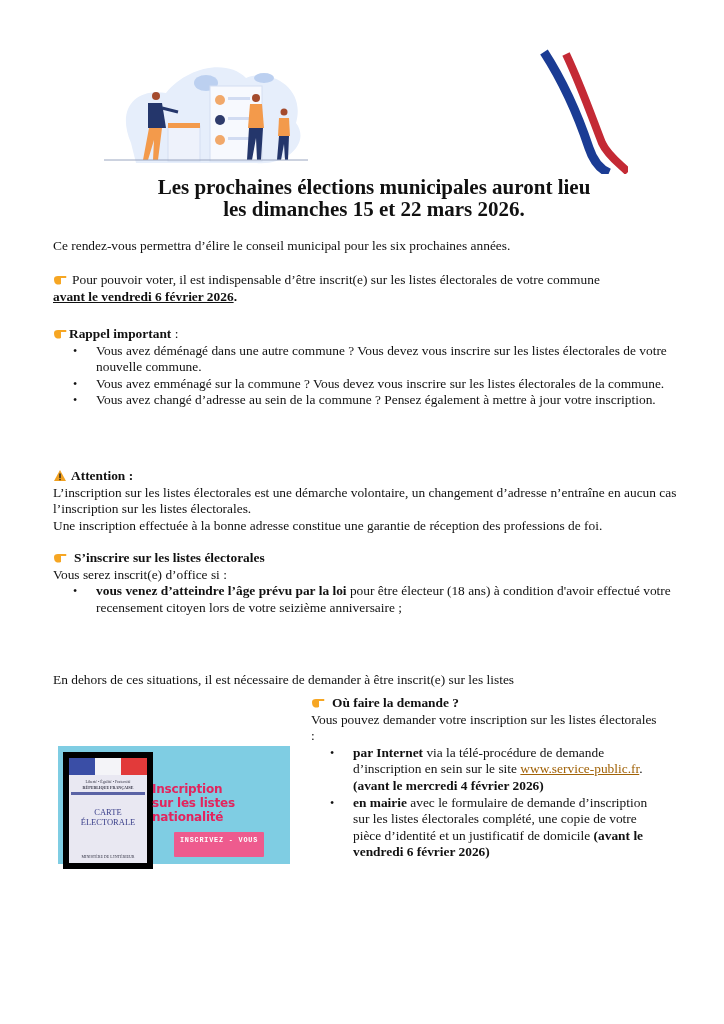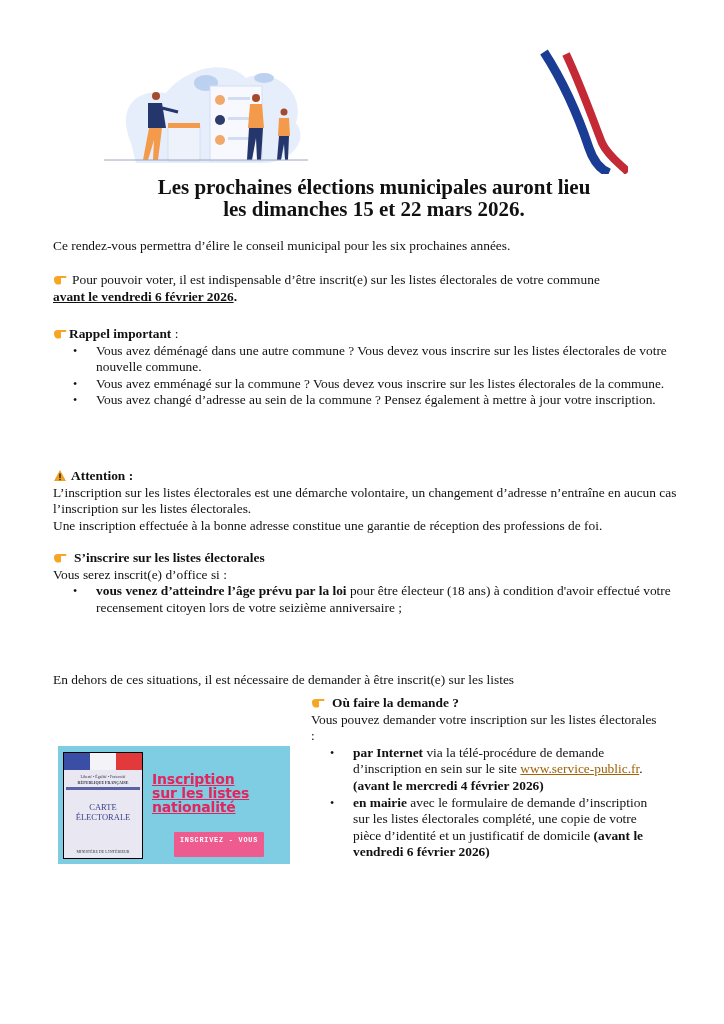--- a/index.html
+++ b/index.html
@@ -36,29 +36,29 @@
   #sinscrire { left:53px; top:550px; width:655px; }
   #sinscrire ul { margin-left:43px; }
   #dehors { left:53px; top:672px; width:655px; }
 
   #ou { left:311px; top:683px; width:350px;margin-top:12px; }
   #ou ul { margin-left:42px; }
   a.link { color:#a16207; text-decoration:underline; }
 
   
   #card { left:58px; top:746px; width:232px; height:118px; background:#7fcde3; }
-  #carte { left:5px; top:6px; width:78px; height:105px; background:#e9e8f2; border:1px solid #000000; }
+  #carte { left:5px; top:6px; width:78px; height:105px; background:#e9e8f2; border:6px solid #000000; }
   #carte .flag { position:absolute; left:0; top:0; width:78px; height:17px; display:flex; }
   #carte .flag div { flex:1; }
   #carte .small { position:absolute; left:0; width:78px; text-align:center; font-size:4px; color:#334; }
   #carte .bar { position:absolute; left:2px; top:34px; width:74px; height:3px; background:#5a63a5; }
   #carte .big { position:absolute; left:0; top:49px; width:78px; text-align:center;
     font-size:8.5px; line-height:10px; color:#3a3f8a; font-family:"Liberation Serif", serif; }
-  #card-title { left:94px; top:26px; width:140px; font-family:"DejaVu Sans", sans-serif;
-    font-weight:bold; color:#e3245d; font-size:14px; line-height:14px; letter-spacing:-0.2px;text-decoration:underline; }
+  #card-title { left:94px; top:36px; width:140px; font-family:"DejaVu Sans", sans-serif;
+    font-weight:bold; color:#e3245d; font-size:12px; line-height:14px; letter-spacing:-0.2px; }
   #card-btn { left:116px; top:86px; width:90px; height:25px; background:#ee5b8e; color:#fff;
     font-family:Liberation Mono, monospace; font-weight:bold; font-size:6.8px; line-height:16px;
     text-align:center; letter-spacing:0.8px; border-radius:1px; }
 </style>
 </head>
 <body>
 
 <div id="banner" class="abs">
   <svg id="illus" class="abs" viewBox="0 0 218 126">
     <path d="M35 95 C20 60 40 40 70 45 C90 20 130 10 150 30 C175 20 210 40 200 75 C215 95 190 118 160 115 L40 115 Z" fill="#e6eefb"></path>

